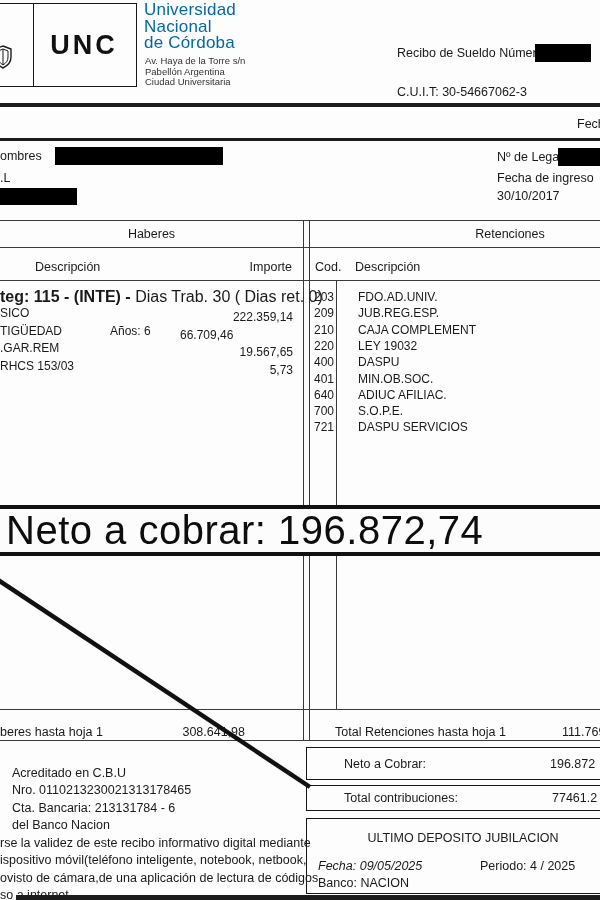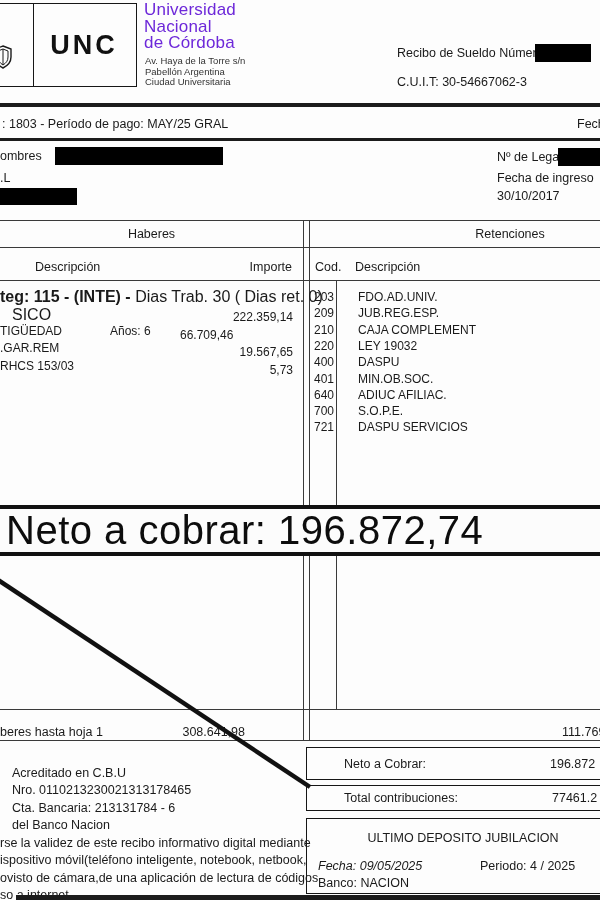--- a/index.html
+++ b/index.html
@@ -11,21 +11,21 @@
   .abs{position:absolute;white-space:nowrap;}
   .t{font-size:12.5px;}
   .small{font-size:9.5px;color:#333;}
   .hline{position:absolute;background:#3a3a3a;height:1.2px;}
   .hline-thick{position:absolute;background:#1c1c1c;}
   .vline{position:absolute;background:#3a3a3a;width:1.2px;}
   .redact{position:absolute;background:#000;}
   .box{position:absolute;border:1.6px solid #161616;background:transparent;}
   .right{text-align:right;}
   .center{text-align:center;}
-  #uni-name{font-size:17px;line-height:16.5px;color:#6d28d9;letter-spacing:.2px;}
+  #uni-name{font-size:17px;line-height:16.5px;color:#0369a1;letter-spacing:.2px;}
   #unc-box-label{font-size:27px;font-weight:bold;letter-spacing:3px;color:#111;}
   #banner{
     position:absolute;left:-4px;top:505px;width:610px;height:43px;
     border-top:4px solid #111;border-bottom:4px solid #111;background:#fcfcfc;z-index:5;
   }
   #banner-text{font-size:40px;line-height:43px;padding-left:10px;color:#0d0d0d;letter-spacing:.5px;}
   .bold{font-weight:bold;}
   svg{display:block;}
 </style>
 </head>
@@ -48,25 +48,24 @@
     <div>de Córdoba</div>
   </div>
   <div class="abs small" style="left:145px;top:56px;line-height:10.5px;">
     <div>Av. Haya de la Torre s/n</div>
     <div>Pabellón Argentina</div>
     <div>Ciudad Universitaria</div>
   </div>
 
   <div class="abs t" style="left:397px;top:46px;">Recibo de Sueldo Número:</div>
   <div class="redact" style="left:535px;top:44px;width:56px;height:18px;"></div>
-  <div class="abs t" style="left:397px;top:75px;">C.U.I.T: 30-54667062-3</div>
+  <div class="abs t" style="left:397px;top:85px;">C.U.I.T: 30-54667062-3</div>
 
   <div class="hline-thick" style="left:0;top:103px;width:600px;height:3.5px;"></div>
 
-  <div class="abs t" style="left:2px;top:117px;">: 1803 - Período de pago: MAY/25 GRAL</div>
   <div class="abs t" style="left:577px;top:117px;">Fech</div>
   <div class="hline-thick" style="left:0;top:138px;width:600px;height:2.5px;"></div>
 
   <div class="abs t" style="left:0;top:149px;">ombres</div>
   <div class="redact" style="left:55px;top:147px;width:168px;height:18px;"></div>
   <div class="abs t" style="left:0;top:171px;">.L</div>
   <div class="redact" style="left:-6px;top:188px;width:83px;height:17px;"></div>
 
   <div class="abs t" style="left:497px;top:150px;">Nº de Legajo</div>
   <div class="redact" style="left:558px;top:148px;width:42px;height:18px;"></div>
@@ -100,20 +99,21 @@
   </div>
 
   <svg class="abs" style="left:0;top:0;z-index:6;pointer-events:none;" width="600" height="900" viewBox="0 0 600 900">
     <line x1="-8" y1="576" x2="310" y2="787" stroke="#111" stroke-width="4.5"></line>
   </svg>
 
   <div class="hline" style="left:0;top:709px;width:600px;"></div>
   <div class="hline" style="left:0;top:740px;width:600px;"></div>
   <div class="abs t" style="left:0;top:725px;">beres hasta hoja 1</div>
   <div class="abs t right" style="left:150px;top:725px;width:95px;">308.641,98</div>
+  <div class="abs t" style="left:335px;top:725px;">Total Retenciones hasta hoja 1</div>
   <div class="abs t" style="left:562px;top:725px;">111.769</div>
 
   <div class="box" style="left:306px;top:747px;width:310px;height:31px;"></div>
   <div class="abs t" style="left:344px;top:757px;">Neto a Cobrar:</div>
   <div class="abs t" style="left:550px;top:757px;">196.872</div>
 
   <div class="box" style="left:306px;top:785px;width:310px;height:24px;"></div>
   <div class="abs t" style="left:344px;top:791px;">Total contribuciones:</div>
   <div class="abs t" style="left:552px;top:791px;">77461.2</div>
 
@@ -128,21 +128,21 @@
   <div class="abs t" style="left:12px;top:801px;">Cta. Bancaria: 213131784 - 6</div>
   <div class="abs t" style="left:12px;top:818px;">del Banco Nacion</div>
 
   <div class="abs t" style="left:0;top:836px;">rse la validez de este recibo informativo digital mediante</div>
   <div class="abs t" style="left:0;top:871px;">ovisto de cámara,de una aplicación de lectura de códigos</div>
   <div class="abs t" style="left:0;top:853px;">ispositivo móvil(teléfono inteligente, notebook, netbook,</div>
   <div class="abs t" style="left:0;top:888px;">so a internet.</div>
 
   <div class="hline-thick" style="left:16px;top:895px;width:584px;height:5px;"></div>
 
-<div class="abs" style="font-size: 16px; left: 0px; top: 306px; margin-left: 12px;">SICO</div>
+<div class="abs" style="font-size: 12px; left: 0px; top: 306px;">SICO</div>
     <div class="abs" style="font-size: 12px; left: 180px; top: 310px; width: 113px; text-align: right;">222.359,14</div>
     <div class="abs" style="font-size: 12px; left: 0px; top: 323.5px;">TIGÜEDAD</div>
     <div class="abs" style="font-size: 12px; left: 110px; top: 323.5px;">Años: 6</div>
     <div class="abs" style="font-size: 12px; left: 180px; top: 327.5px; width: 113px; text-align: left;">66.709,46</div>
     <div class="abs" style="font-size: 12px; left: 0px; top: 341px;">.GAR.REM</div>
     <div class="abs" style="font-size: 12px; left: 180px; top: 345px; width: 113px; text-align: right;">19.567,65</div>
     <div class="abs" style="font-size: 12px; left: 0px; top: 358.5px;">RHCS 153/03</div>
     <div class="abs" style="font-size: 12px; left: 180px; top: 362.5px; width: 113px; text-align: right;">5,73</div>
     <div class="abs" style="font-size: 12px; left: 310px; top: 290px; width: 24px; text-align: right;">203</div>
     <div class="abs" style="font-size: 12px; left: 358px; top: 290px;">FDO.AD.UNIV.</div>

